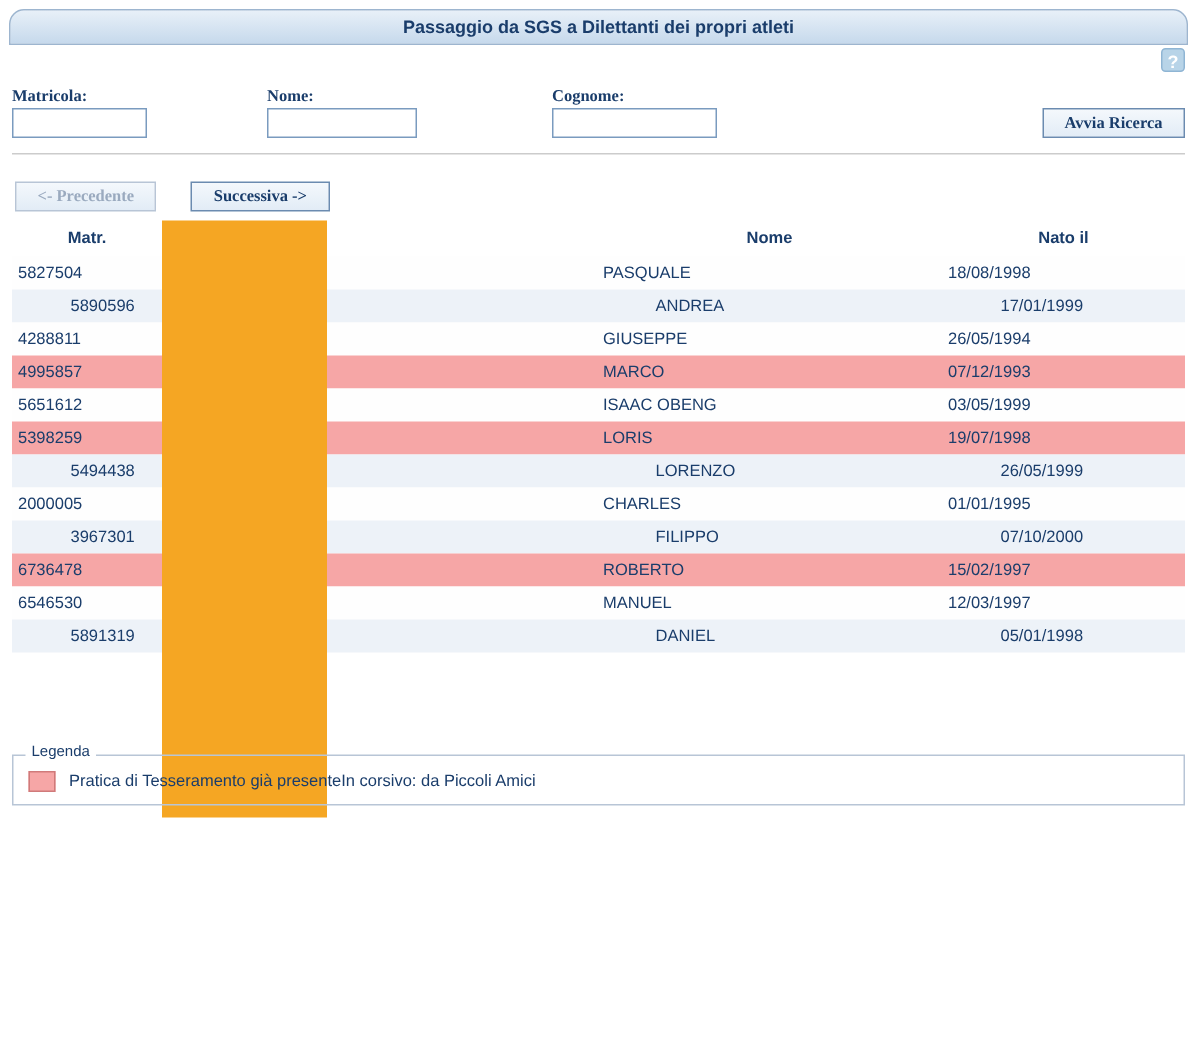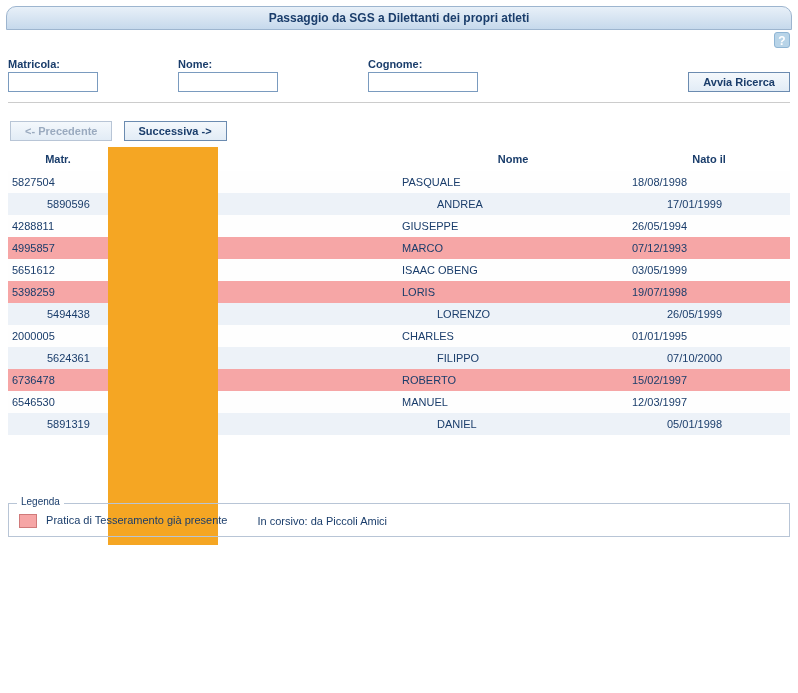--- a/index.html
+++ b/index.html
@@ -38,20 +38,21 @@
     border: 1px solid #8fb5d4;
   }
   .content { padding: 8px; }
   .search-row {
     display: flex;
     align-items: flex-end;
     gap: 0;
     padding: 20px 0 10px 0;
     border-bottom: 1px solid #ccc;
     margin-bottom: 12px;
+    font-family: Liberation Serif, serif;
   }
   .field { display: flex; flex-direction: column; }
   .field label { color: #1a3d6b; font-weight: bold; margin-bottom: 2px; }
   .field input {
     border: 1px solid #7a9bbf;
     height: 20px;
     padding: 2px 4px;
     font-family: inherit;
     font-size: 11px;
   }
@@ -71,21 +72,21 @@
     font-size: 11px;
     padding: 3px 14px;
     cursor: pointer;
   }
   button.nav-btn:disabled {
     color: #9aaabf;
     border-color: #b8c5d6;
     cursor: default;
   }
   .pager { margin: 18px 0 6px 2px; }
-  .pager button { margin-right: 8px; }
+  .pager button { margin-right: 20px; font-family: Liberation Serif, serif; }
   .grid { position: relative; }
   table {
     width: 100%;
     border-collapse: collapse;
     table-layout: fixed;
   }
   th {
     text-align: center;
     font-weight: bold;
     color: #1a3d6b;
@@ -110,21 +111,20 @@
     height: 405px;
     background: #f5a623;
   }
   .legend {
     margin: 60px 8px 8px 8px;
     border: 1px solid #b8c5d6;
     padding: 10px 10px 8px 10px;
     position: relative;
     display: flex;
     align-items: center;
-    gap: 30px;
   }
   .legend-title {
     position: absolute;
     top: -8px;
     left: 8px;
     background: #fff;
     padding: 0 4px;
     color: #1a3d6b;
     font-size: 10px;
   }
@@ -229,21 +229,21 @@
             <td>LORENZO</td>
             <td>26/05/1999</td>
           </tr>
           <tr class="odd">
             <td>2000005</td>
             <td></td>
             <td>CHARLES</td>
             <td>01/01/1995</td>
           </tr>
           <tr class="even">
-            <td>5624361</td>
+            <td>3967301</td>
             <td></td>
             <td>FILIPPO</td>
             <td>07/10/2000</td>
           </tr>
           <tr class="highlight">
             <td>6736478</td>
             <td></td>
             <td>ROBERTO</td>
             <td>15/02/1997</td>
           </tr>

